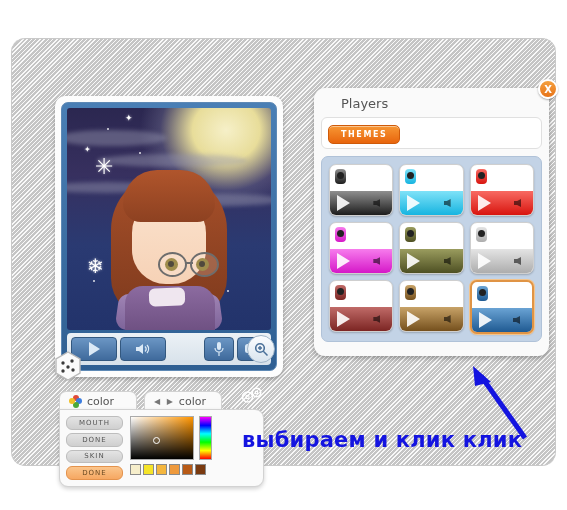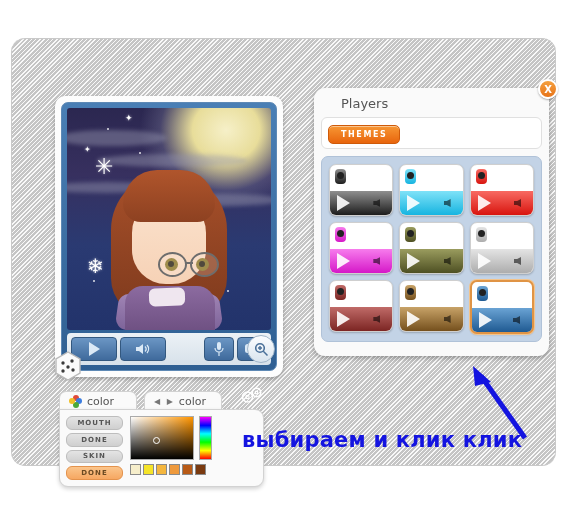--- a/index.html
+++ b/index.html
@@ -135,21 +135,21 @@
   #tabColor{left:0;width:78px;gap:5px;}
   #tabTweak{left:85px;width:78px;gap:4px;}
   #flower{width:13px;height:13px;position:relative;flex:none;}
   .petal{position:absolute;width:6px;height:6px;border-radius:50%;}
   #panelBody{position:absolute;left:0;top:18px;width:205px;height:78px;background:#fafafa;
     border:1px solid #d2d2d2;border-radius:0 9px 9px 9px;box-sizing:border-box;
     padding:6px;display:flex;gap:7px;box-shadow:0 2px 4px rgba(0,0,0,.18);}
   #partCol{display:flex;flex-direction:column;gap:3px;width:57px;}
   .partBtn{height:26px;border-radius:6px;background:linear-gradient(#e4e4e4,#cfcfcf);
     border:1px solid #bdbdbd;box-sizing:border-box;color:#555;
-    font-size:7px;font-weight:bold;letter-spacing:1px;
+    font-size:7px;font-weight:normal;letter-spacing:1px;
     display:flex;align-items:center;justify-content:center;}
   .partBtn.on{background:linear-gradient(#fbc58c,#f6a762);border-color:#e3924c;color:#6b4a22;}
   #pickArea{display:flex;flex-direction:column;gap:4px;}
   #pickRow{display:flex;gap:5px;}
   #satBox{width:62px;height:42px;border:1px solid #aaa;position:relative;
     background:linear-gradient(to top,#000,rgba(0,0,0,0)),linear-gradient(to right,#fff,#ff9500);}
   #satDot{position:absolute;left:22px;top:20px;width:5px;height:5px;border-radius:50%;border:1px solid #fff;}
   #hueBar{width:11px;height:42px;border:1px solid #aaa;
     background:linear-gradient(to bottom,#f0f,#00f,#0ff,#0f0,#ff0,#f00);position:relative;}
   #swatches{display:flex;gap:2px;}

